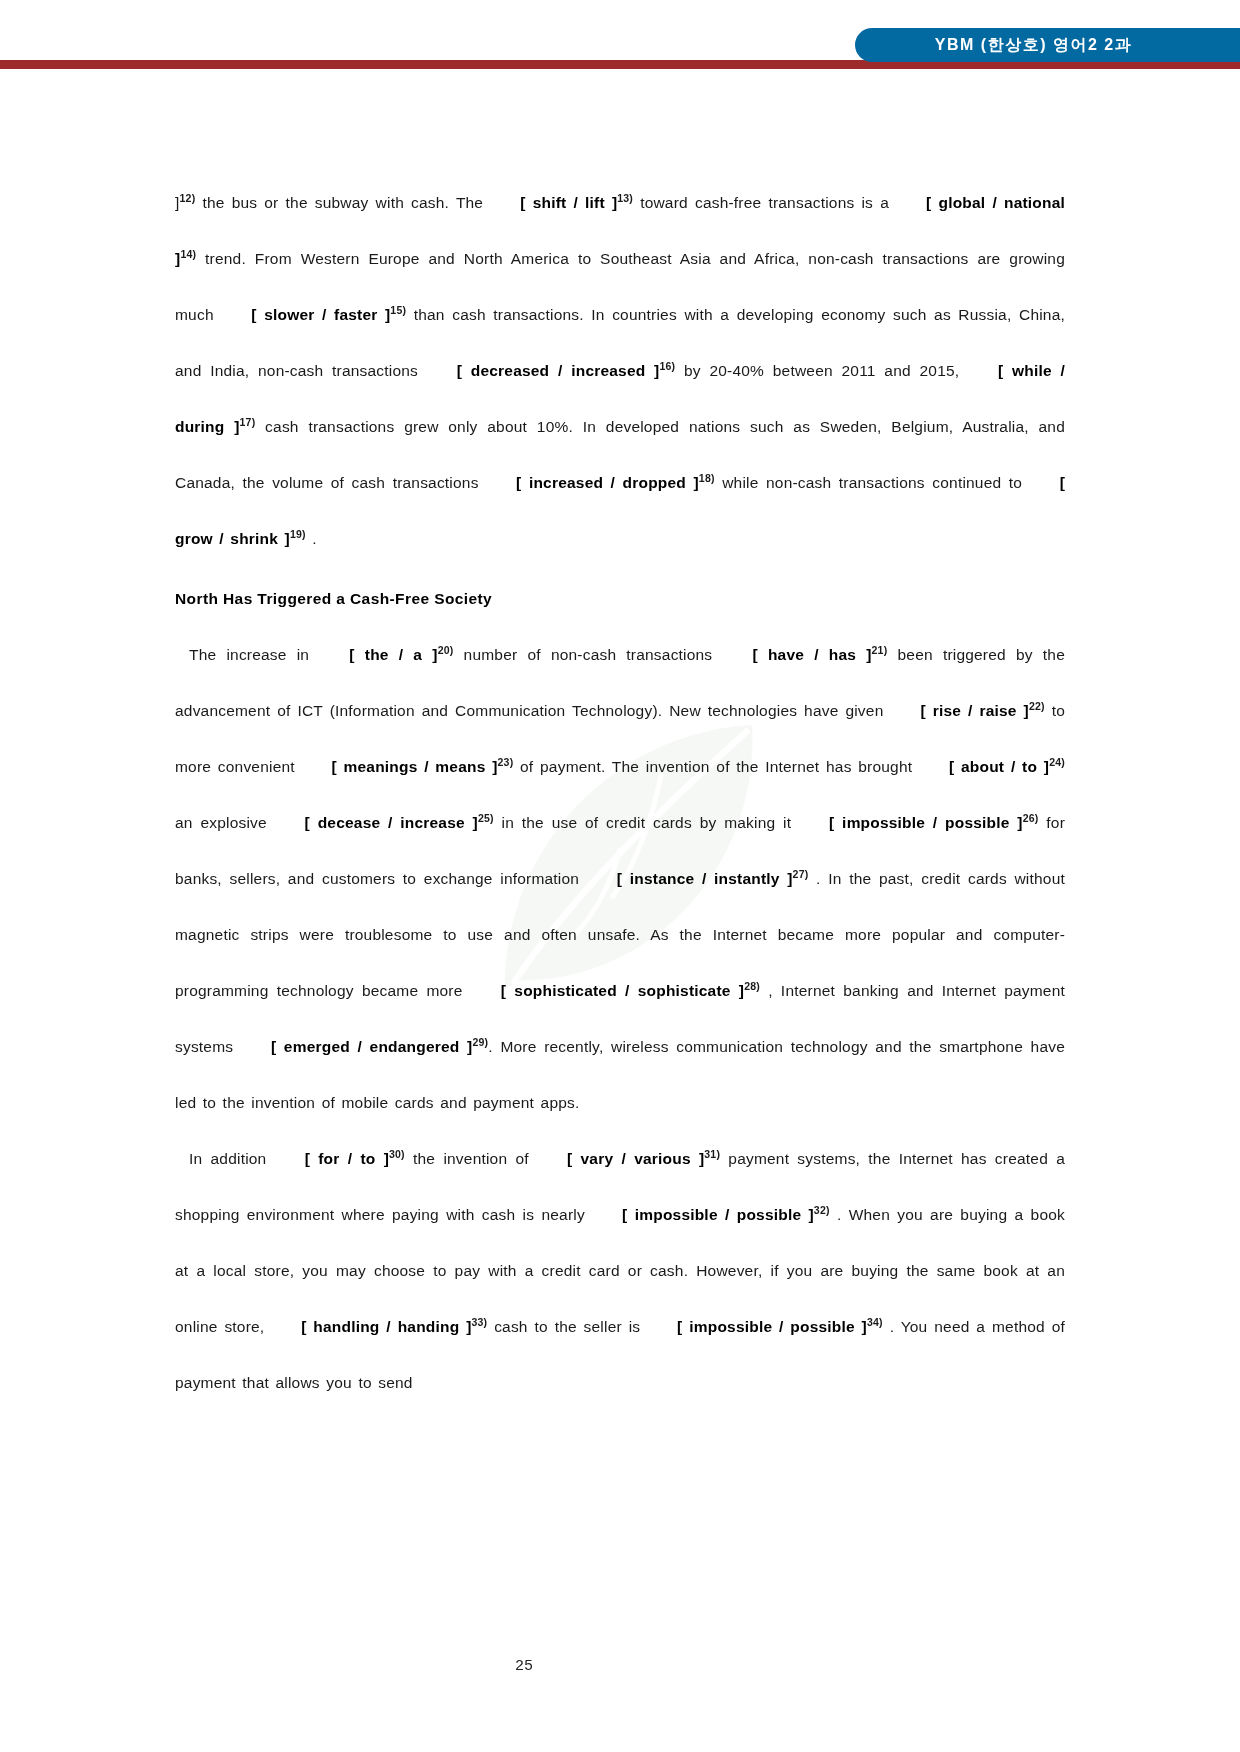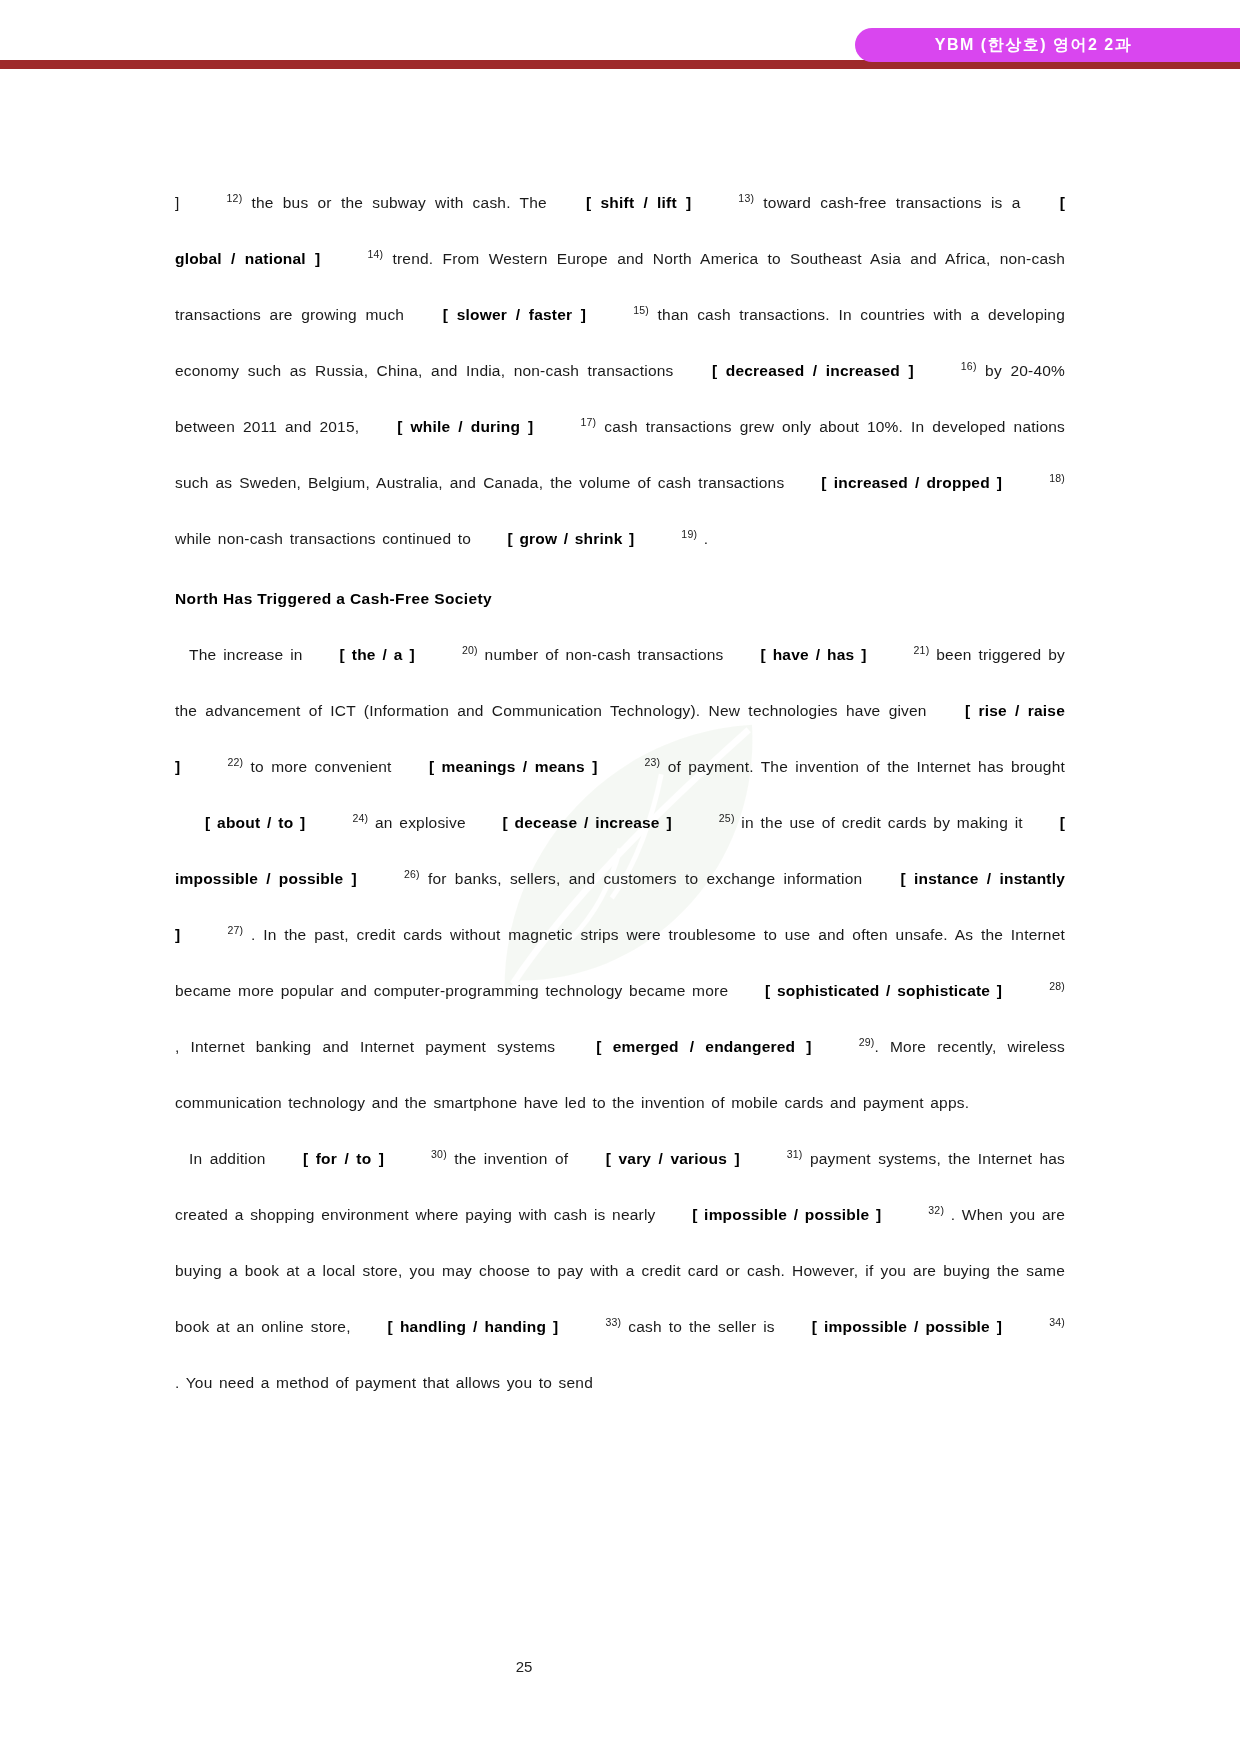--- a/index.html
+++ b/index.html
@@ -31,21 +31,21 @@
     width: 1240px;
     height: 9px;
     background: #9e2a2b;
   }
   .header-tab {
     position: absolute;
     top: 28px;
     left: 855px;
     width: 385px;
     height: 34px;
-    background: #d946ef;
+    background: #0369a1;
     border-top-left-radius: 17px;
     border-bottom-left-radius: 17px;
     display: flex;
     align-items: center;
     justify-content: center;
     box-sizing: border-box;
     padding-right: 28px;
   }
   .header-tab span {
     color: #ffffff;
@@ -86,43 +86,43 @@
   p.para.indent {
     text-indent: 14px;
   }
   .choice {
     font-weight: bold;
     color: #000000;
     padding-left: 30px;
   }
   sup {
     font-size: 0.68em;
-    font-weight: normal;
+    font-weight: bold;
     vertical-align: super;
     line-height: 0;
-    margin-left: 47px;
   }
   .subhead {
     margin: 4px 0 0 0;
     font-size: 15.5px;
     font-weight: bold;
     line-height: 56px;
     letter-spacing: 0.4px;
     color: #000000;
   }
 
   
   .page-number {
     position: absolute;
     top: 1658px;
     left: 0;
     width: 1048px;
     text-align: center;
     font-size: 15px;
     color: #222222;
+    font-family: Liberation Mono, monospace;
   }
 </style>
 </head>
 <body>
 
 <div class="header-wrap">
   <div class="header-bar"></div>
   <div class="header-tab">
     <span>YBM (한상호) 영어2  2과</span>
   </div>

